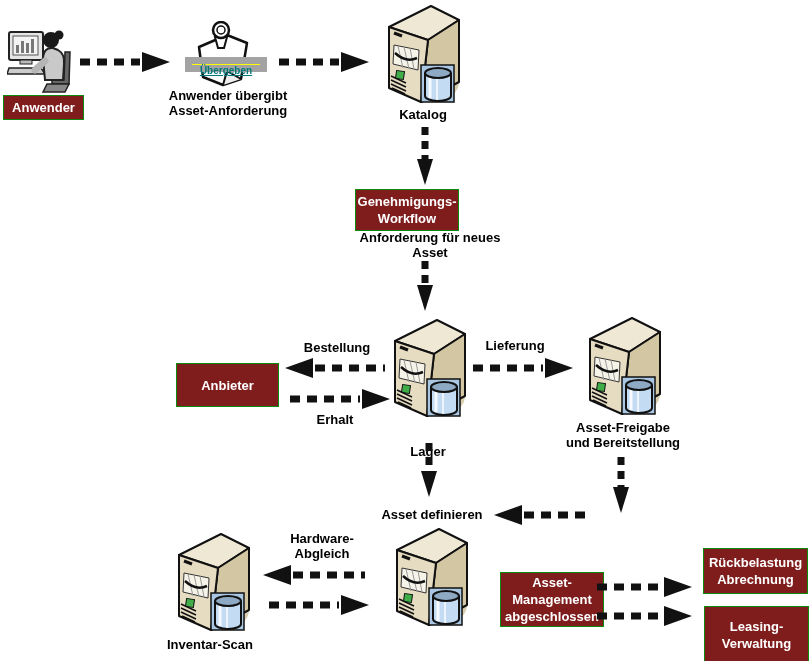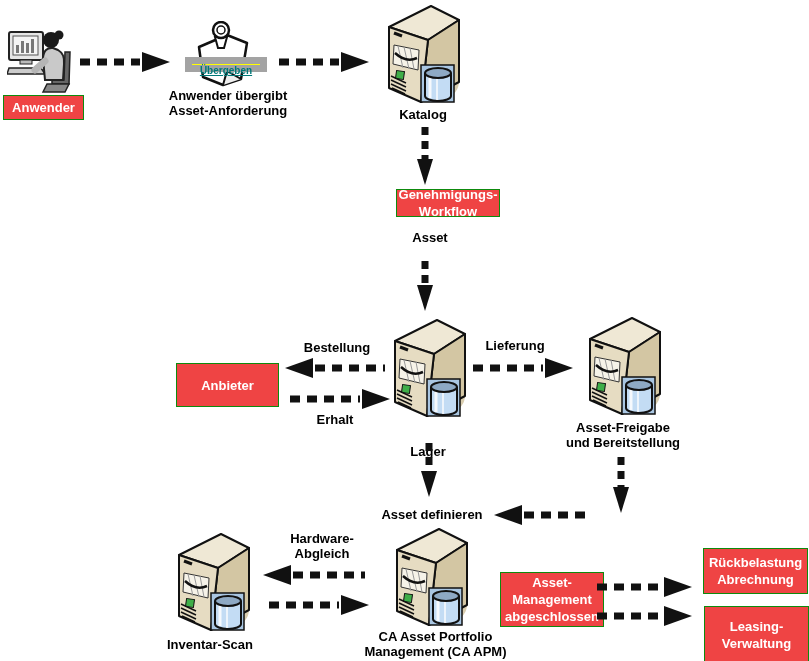--- a/index.html
+++ b/index.html
@@ -1,21 +1,21 @@
 <!DOCTYPE html>
 <html><head>
 <meta charset="utf-8">
 <style>
   html,body{margin:0;padding:0;background:#fff;}
   #canvas{position:relative;width:809px;height:661px;background:#ffffff;overflow:hidden;
           font-family:"Liberation Sans",sans-serif;}
   .lbl{position:absolute;font:bold 13px/15px "Liberation Sans",sans-serif;color:#000;
        text-align:center;white-space:nowrap;}
   .lbl .ln{display:block;}
-  .gbox{position:absolute;background:#ef4444;border:1px solid #0d8a0d;color:#fff;
+  .gbox{position:absolute;background:#7f1d1d;border:1px solid #0d8a0d;color:#fff;
         display:flex;flex-direction:column;align-items:center;justify-content:center;
         font:bold 13px/17px "Liberation Sans",sans-serif;text-align:center;box-sizing:border-box;}
   .gbox .ln{display:block;}
   .ybtn{position:absolute;background:#ffff00;border:7px solid #a3a3a3;
         font:bold 10px/13px "Liberation Sans",sans-serif;color:#007878;
         text-decoration:underline;text-align:center;box-sizing:border-box;z-index:5;}
   svg.arrow{position:absolute;overflow:visible;}
   svg.arrow line{stroke:#111;stroke-width:7;}
   svg.arrow.h line{stroke-dasharray:10 7;}
   svg.arrow.v line{stroke-dasharray:8 6;}
@@ -113,26 +113,27 @@
     </svg>
   <div class="lbl" style="left:381px;top:107px;width:84px">
     <span class="ln">Katalog</span>
   </div>
 
   <svg class="arrow v" style="left:416px;top:127px" width="18" height="58">
     <line x1="9" y1="0" x2="9" y2="32"></line>
       <polygon points="9,58 1,32 17,32"></polygon>
   </svg>
 
-  <div class="gbox" style="left:396px;top:189px;width:104px;height:28px">
+  <div class="gbox" style="left:355px;top:189px;width:104px;height:42px">
     <span class="ln">Genehmigungs-</span>
     <span class="ln">Workflow</span>
   </div>
 
   <div class="lbl" style="left:352px;top:230px;width:156px">
+    <span class="ln">Anforderung für neues</span>
     <span class="ln">Asset</span>
   </div>
 
   <svg class="arrow v" style="left:416px;top:261px" width="18" height="50">
     <line x1="9" y1="0" x2="9" y2="24"></line>
       <polygon points="9,50 1,24 17,24"></polygon>
   </svg>
 
   <svg class="icon" style="left:387px;top:316px" width="80" height="104">
       <use href="#sym-server"></use>
@@ -210,24 +211,20 @@
       <polygon points="0,11 28,1 28,21"></polygon>
   </svg>
   <svg class="arrow h" style="left:269px;top:594px" width="100" height="22">
     <line x1="0" y1="11" x2="70" y2="11"></line>
       <polygon points="100,11 72,1 72,21"></polygon>
   </svg>
 
   <svg class="icon" style="left:389px;top:525px" width="80" height="104">
       <use href="#sym-server"></use>
     </svg>
-  <div class="lbl" style="left:348px;top:629px;width:175px">
-    <span class="ln">CA Asset Portfolio</span>
-    <span class="ln">Management (CA APM)</span>
-  </div>
 
   <div class="gbox" style="left:500px;top:572px;width:104px;height:55px">
     <span class="ln">Asset-</span>
     <span class="ln">Management</span>
     <span class="ln">abgeschlossen</span>
   </div>
 
   <svg class="arrow h" style="left:597px;top:576px" width="95" height="22">
     <line x1="0" y1="11" x2="65" y2="11"></line>
       <polygon points="95,11 67,1 67,21"></polygon>

